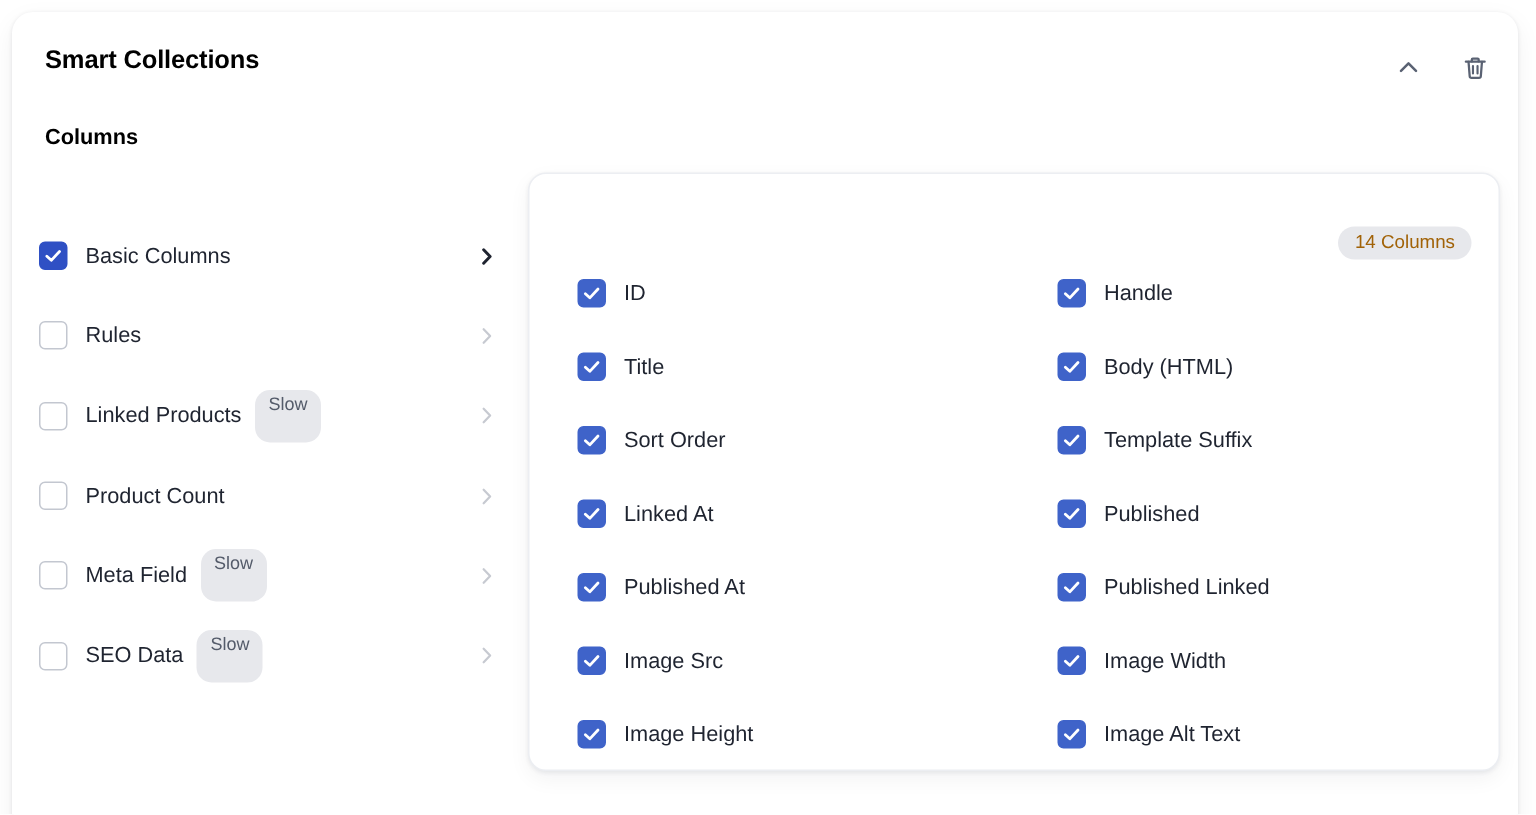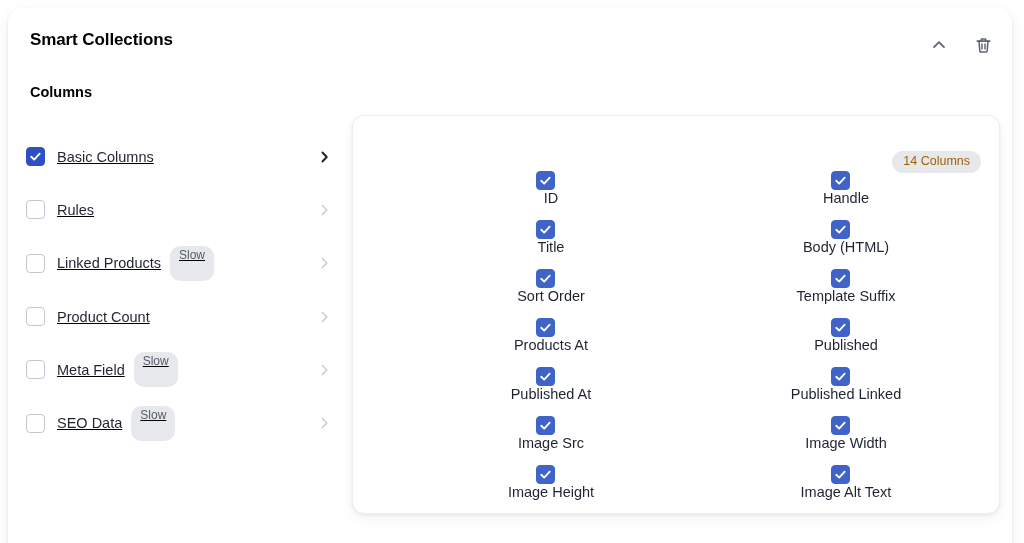--- a/index.html
+++ b/index.html
@@ -76,23 +76,22 @@
     top: 76px;
     font-size: 14.5px;
     font-weight: bold;
     color: #000000;
   }
 
   
   .side-list {
     position: absolute;
     left: 18px;
-    top: 122px;
+    top: 136px;
     width: 310px;
-    text-decoration: underline;
   }
   .side-row {
     position: relative;
     height: 53.3px;
     display: flex;
     align-items: center;
     cursor: pointer;
   }
   .side-row .label {
     font-size: 14.5px;
@@ -176,21 +175,20 @@
     top: 55px;
     width: 590px;
     display: grid;
     grid-template-columns: 320px 270px;
     grid-auto-rows: 49px;
   }
   .col-item {
     display: flex;
     align-items: center;
     cursor: pointer;
-    flex-direction: column;
   }
   .col-item .label {
     font-size: 14.5px;
     color: #1f2430;
     margin-left: 12px;
     white-space: nowrap;
   }
 </style>
 </head>
 <body>
@@ -355,21 +353,21 @@
           </span>
           <span class="label">Template Suffix</span>
         </div>
 
         <div class="col-item">
           <span class="cb on light">
             <svg width="13" height="13" viewBox="0 0 14 14" fill="none">
                 <path d="M2.4 7.3 L5.6 10.3 L11.5 3.9" stroke="#ffffff" stroke-width="2" stroke-linecap="round" stroke-linejoin="round"></path>
               </svg>
           </span>
-          <span class="label">Products At</span>
+          <span class="label">Linked At</span>
         </div>
 
         <div class="col-item">
           <span class="cb on light">
             <svg width="13" height="13" viewBox="0 0 14 14" fill="none">
                 <path d="M2.4 7.3 L5.6 10.3 L11.5 3.9" stroke="#ffffff" stroke-width="2" stroke-linecap="round" stroke-linejoin="round"></path>
               </svg>
           </span>
           <span class="label">Published</span>
         </div>

